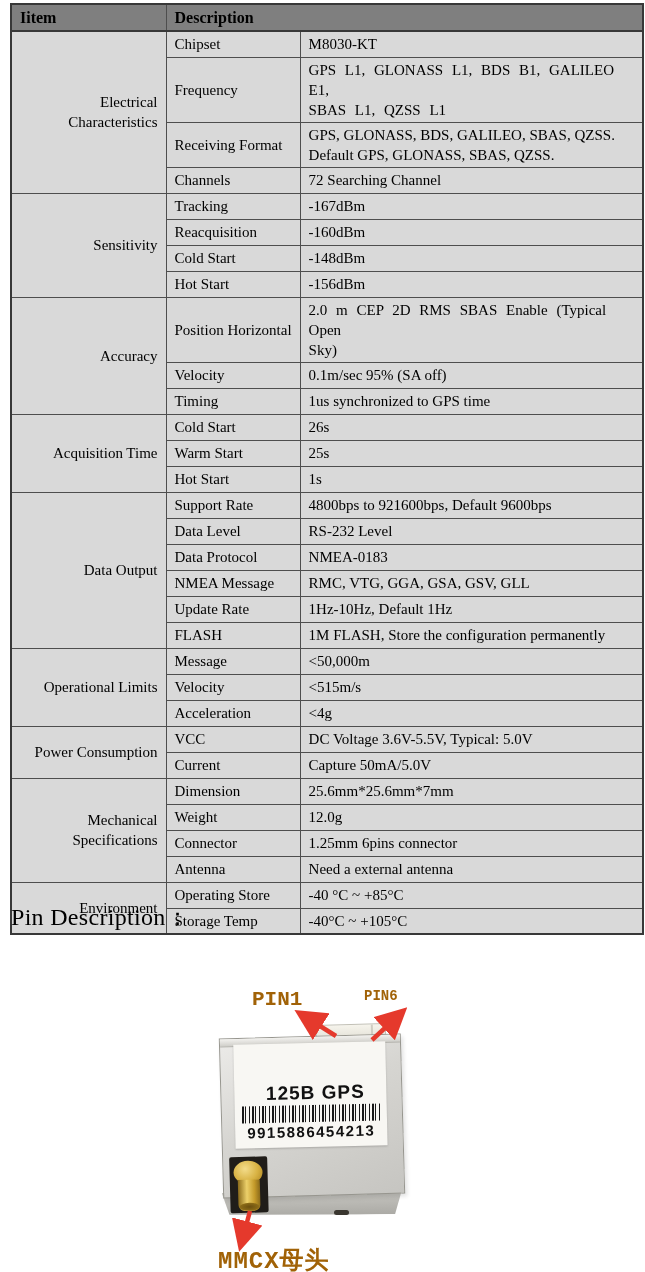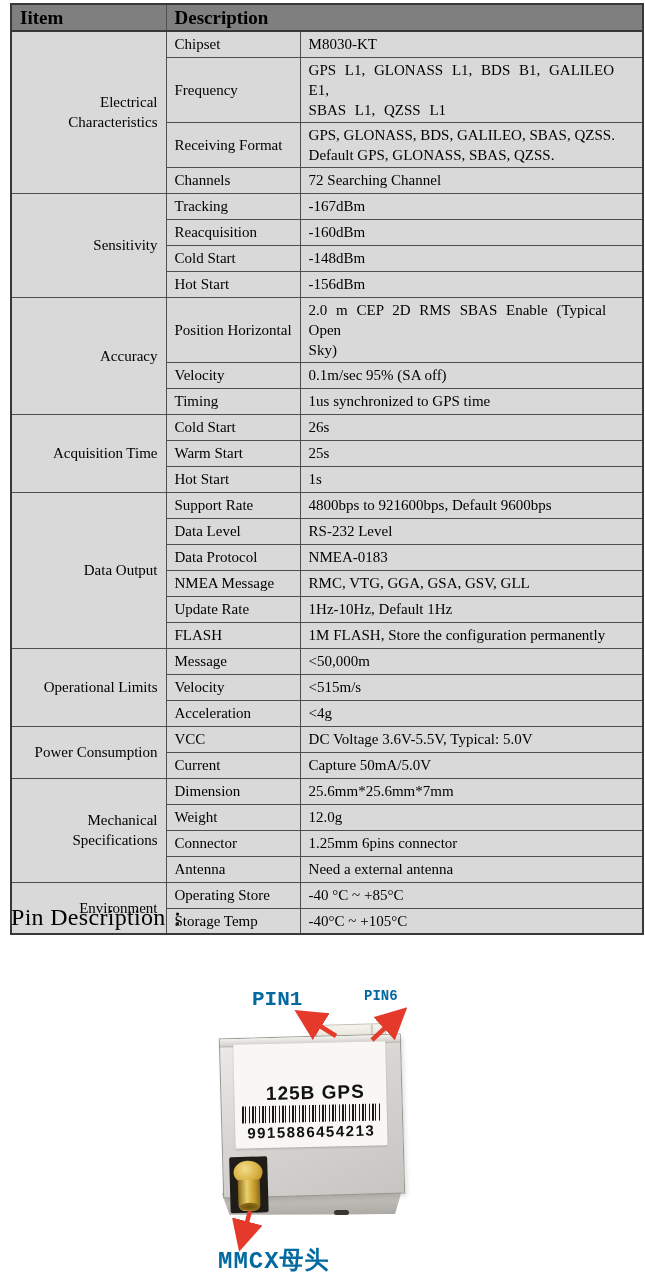--- a/index.html
+++ b/index.html
@@ -14,21 +14,21 @@
     border:2px solid #383838;
   }
   table.spec td{
     border:1px solid #4e4e4e;background:#d9d9d9;
     font-size:15px;line-height:20px;padding:2px 8px;vertical-align:middle;
     overflow:hidden;
   }
   table.spec tr{height:26px;}
   table.spec tr.hdr{height:27px;}
   table.spec tr.hdr td{
-    background:#7f7f7f;font-weight:bold;font-size:19px;color:#000;
+    background:#7f7f7f;font-weight:bold;font-size:16px;color:#000;
     border-bottom:2px solid #383838;
   }
   td.cat{font-size:15px;padding-left:8px;text-align:right;}
   td.param{font-size:14.5px;white-space:nowrap;padding:2px 2px 2px 7px;}
   td.val{white-space:pre-line;}
   td.val.just{word-spacing:5px;}
   
   .pin-heading{
     position:absolute;left:11px;top:901px;
     font-weight:normal;font-size:24px;letter-spacing:.3px;
@@ -97,21 +97,21 @@
   .mmcx-barrel{
     position:absolute;left:8px;top:23px;width:22px;height:31px;
     background:linear-gradient(90deg,#8a6a1a 0%,#ecd06a 40%,#c49a2a 75%,#8a6a1a 100%);
     border-radius:0 0 6px 6px;
   }
   .mmcx-barrel-end{
     position:absolute;left:1px;bottom:0;width:20px;height:8px;border-radius:50%;
     background:radial-gradient(#6b4f10,#9c7a1c);
   }
   .annot{
-    position:absolute;color:#0369a1;font-weight:bold;
+    position:absolute;color:#a16207;font-weight:bold;
     font-family:"Liberation Mono","DejaVu Sans",monospace;
   }
   .annot.pin1{left:252px;top:28px;font-size:21px;}
   .annot.pin6{left:364px;top:28px;font-size:14px;}
   .annot.mmcx{left:218px;top:284px;font-size:24px;letter-spacing:1px;}
   svg.arrows{position:absolute;left:0;top:0;}
 </style>
 </head>
 <body>
 

